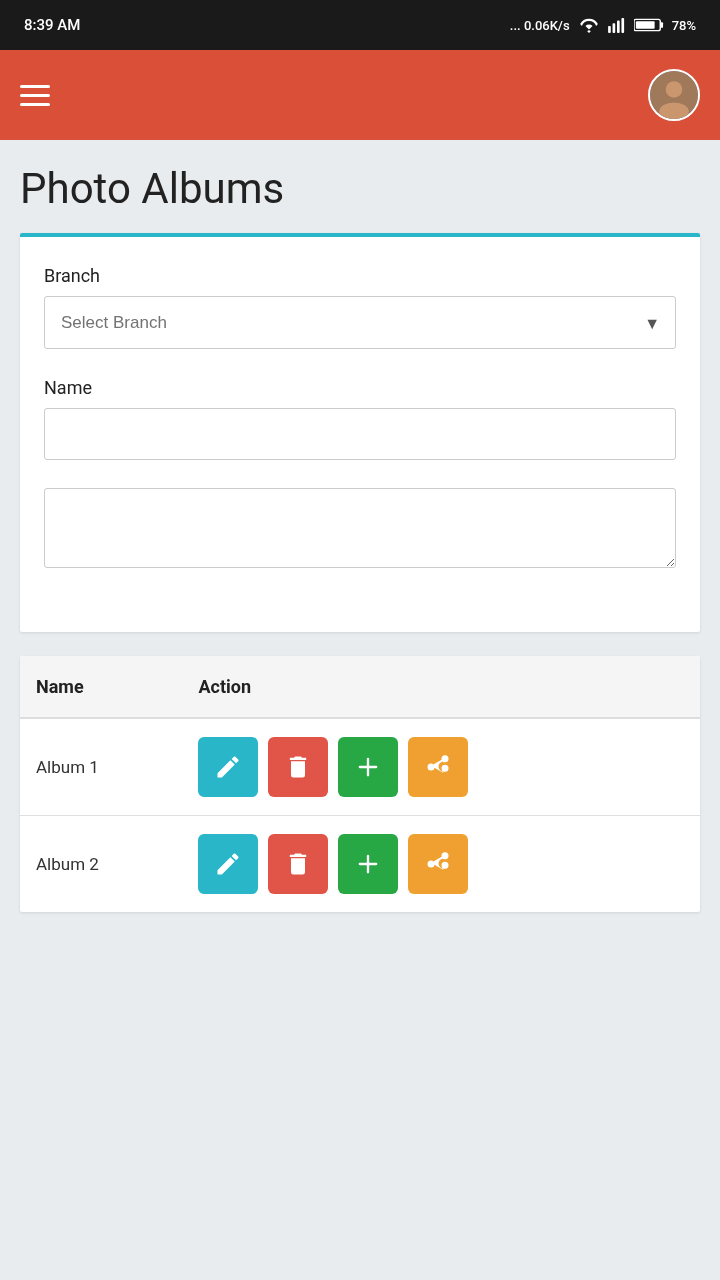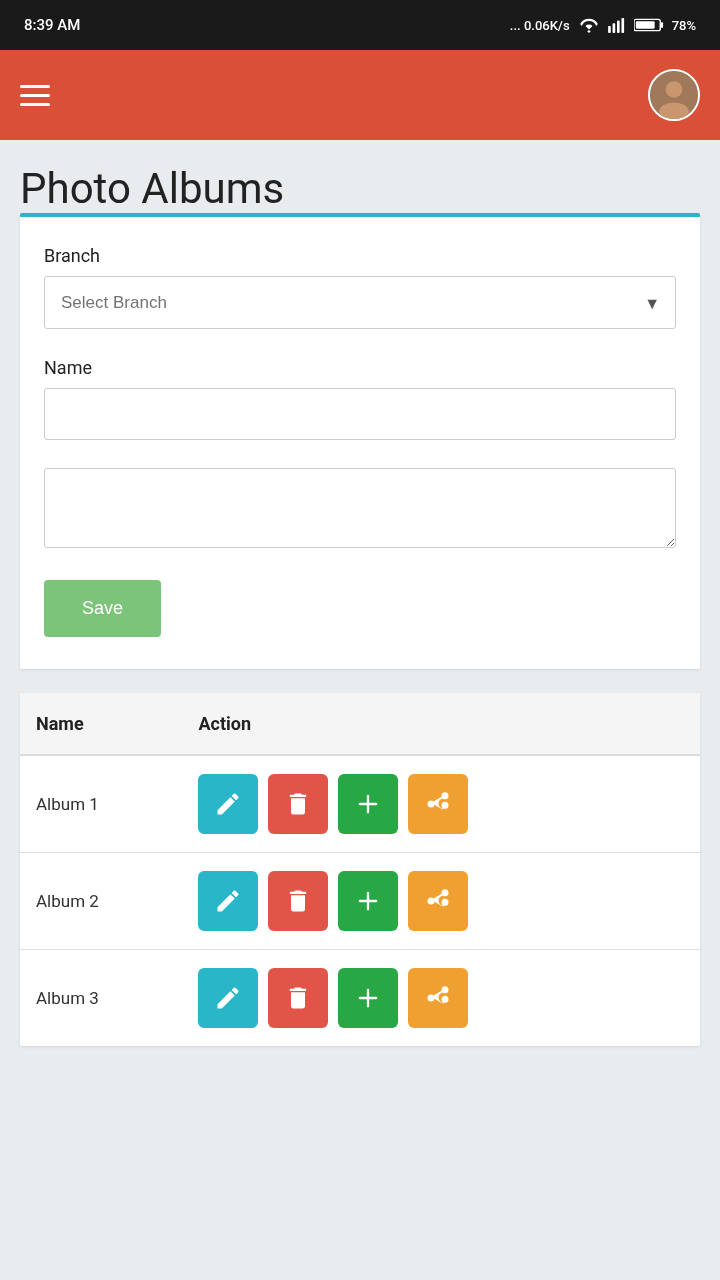--- a/index.html
+++ b/index.html
@@ -65,20 +65,21 @@
     .avatar svg { width: 52px; height: 52px; }
 
     
     .content {
       padding: 24px 20px;
     }
     .page-title {
       font-size: 42px;
       font-weight: 400;
       color: #222;
+      margin-bottom: 20px;
     }
 
     
     .form-card {
       background: #fff;
       border-top: 4px solid #29b6c9;
       border-radius: 2px;
       padding: 28px 24px 32px;
       margin-bottom: 24px;
       box-shadow: 0 1px 3px rgba(0,0,0,0.1);
@@ -270,21 +271,20 @@
     </div>
 
     
     <label class="field-label">Name</label>
     <input type="text" class="text-input" style="">
 
     
     <textarea class="textarea-input" style=""></textarea>
 
     
-    <button class="save-btn">Save</button>
   </div>
 
   <div class="table-card">
     <table>
       <thead>
         <tr>
           <th>Name</th>
           <th>Action</th>
         </tr>
       </thead>
@@ -336,43 +336,16 @@
                   </svg>
                 </button>
                 <button class="action-btn btn-share">
                   <svg class="btn-icon-svg" viewBox="0 0 24 24" fill="white">
                     <path d="M18 16c-.79 0-1.5.31-2.03.81L8.91 12.7A3.2 3.2 0 0 0 9 12c0-.24-.04-.47-.09-.7l7-4.07A2.99 2.99 0 0 0 18 8a3 3 0 1 0-3-3c0 .24.04.47.09.7L8.09 9.77A3 3 0 0 0 6 9a3 3 0 1 0 3 3c0-.24-.04-.47-.09-.7l7-4.07A3 3 0 0 0 18 16a3 3 0 1 0 0-6 3 3 0 0 0 0 6z"></path>
                   </svg>
                 </button>
               </div>
             </td>
           </tr>
-          <tr>
-            <td>Album 3</td>
-            <td>
-              <div class="action-cell">
-                <button class="action-btn btn-edit">
-                  <svg class="btn-icon-svg" viewBox="0 0 24 24" fill="white">
-                    <path d="M3 17.25V21h3.75L17.81 9.94l-3.75-3.75L3 17.25zm17.71-10.21a1 1 0 0 0 0-1.41l-2.34-2.34a1 1 0 0 0-1.41 0l-1.83 1.83 3.75 3.75 1.83-1.83z"></path>
-                  </svg>
-                </button>
-                <button class="action-btn btn-delete">
-                  <svg class="btn-icon-svg" viewBox="0 0 24 24" fill="white">
-                    <path d="M6 19a2 2 0 0 0 2 2h8a2 2 0 0 0 2-2V7H6v12zM19 4h-3.5l-1-1h-5l-1 1H5v2h14V4z"></path>
-                  </svg>
-                </button>
-                <button class="action-btn btn-add">
-                  <svg class="btn-icon-svg" viewBox="0 0 24 24" fill="white">
-                    <path d="M19 11H13V5a1 1 0 0 0-2 0v6H5a1 1 0 0 0 0 2h6v6a1 1 0 0 0 2 0v-6h6a1 1 0 0 0 0-2z"></path>
-                  </svg>
-                </button>
-                <button class="action-btn btn-share">
-                  <svg class="btn-icon-svg" viewBox="0 0 24 24" fill="white">
-                    <path d="M18 16c-.79 0-1.5.31-2.03.81L8.91 12.7A3.2 3.2 0 0 0 9 12c0-.24-.04-.47-.09-.7l7-4.07A2.99 2.99 0 0 0 18 8a3 3 0 1 0-3-3c0 .24.04.47.09.7L8.09 9.77A3 3 0 0 0 6 9a3 3 0 1 0 3 3c0-.24-.04-.47-.09-.7l7-4.07A3 3 0 0 0 18 16a3 3 0 1 0 0-6 3 3 0 0 0 0 6z"></path>
-                  </svg>
-                </button>
-              </div>
-            </td>
-          </tr>
         </tbody>
     </table>
   </div>
 </div>
 
 </body></html>

